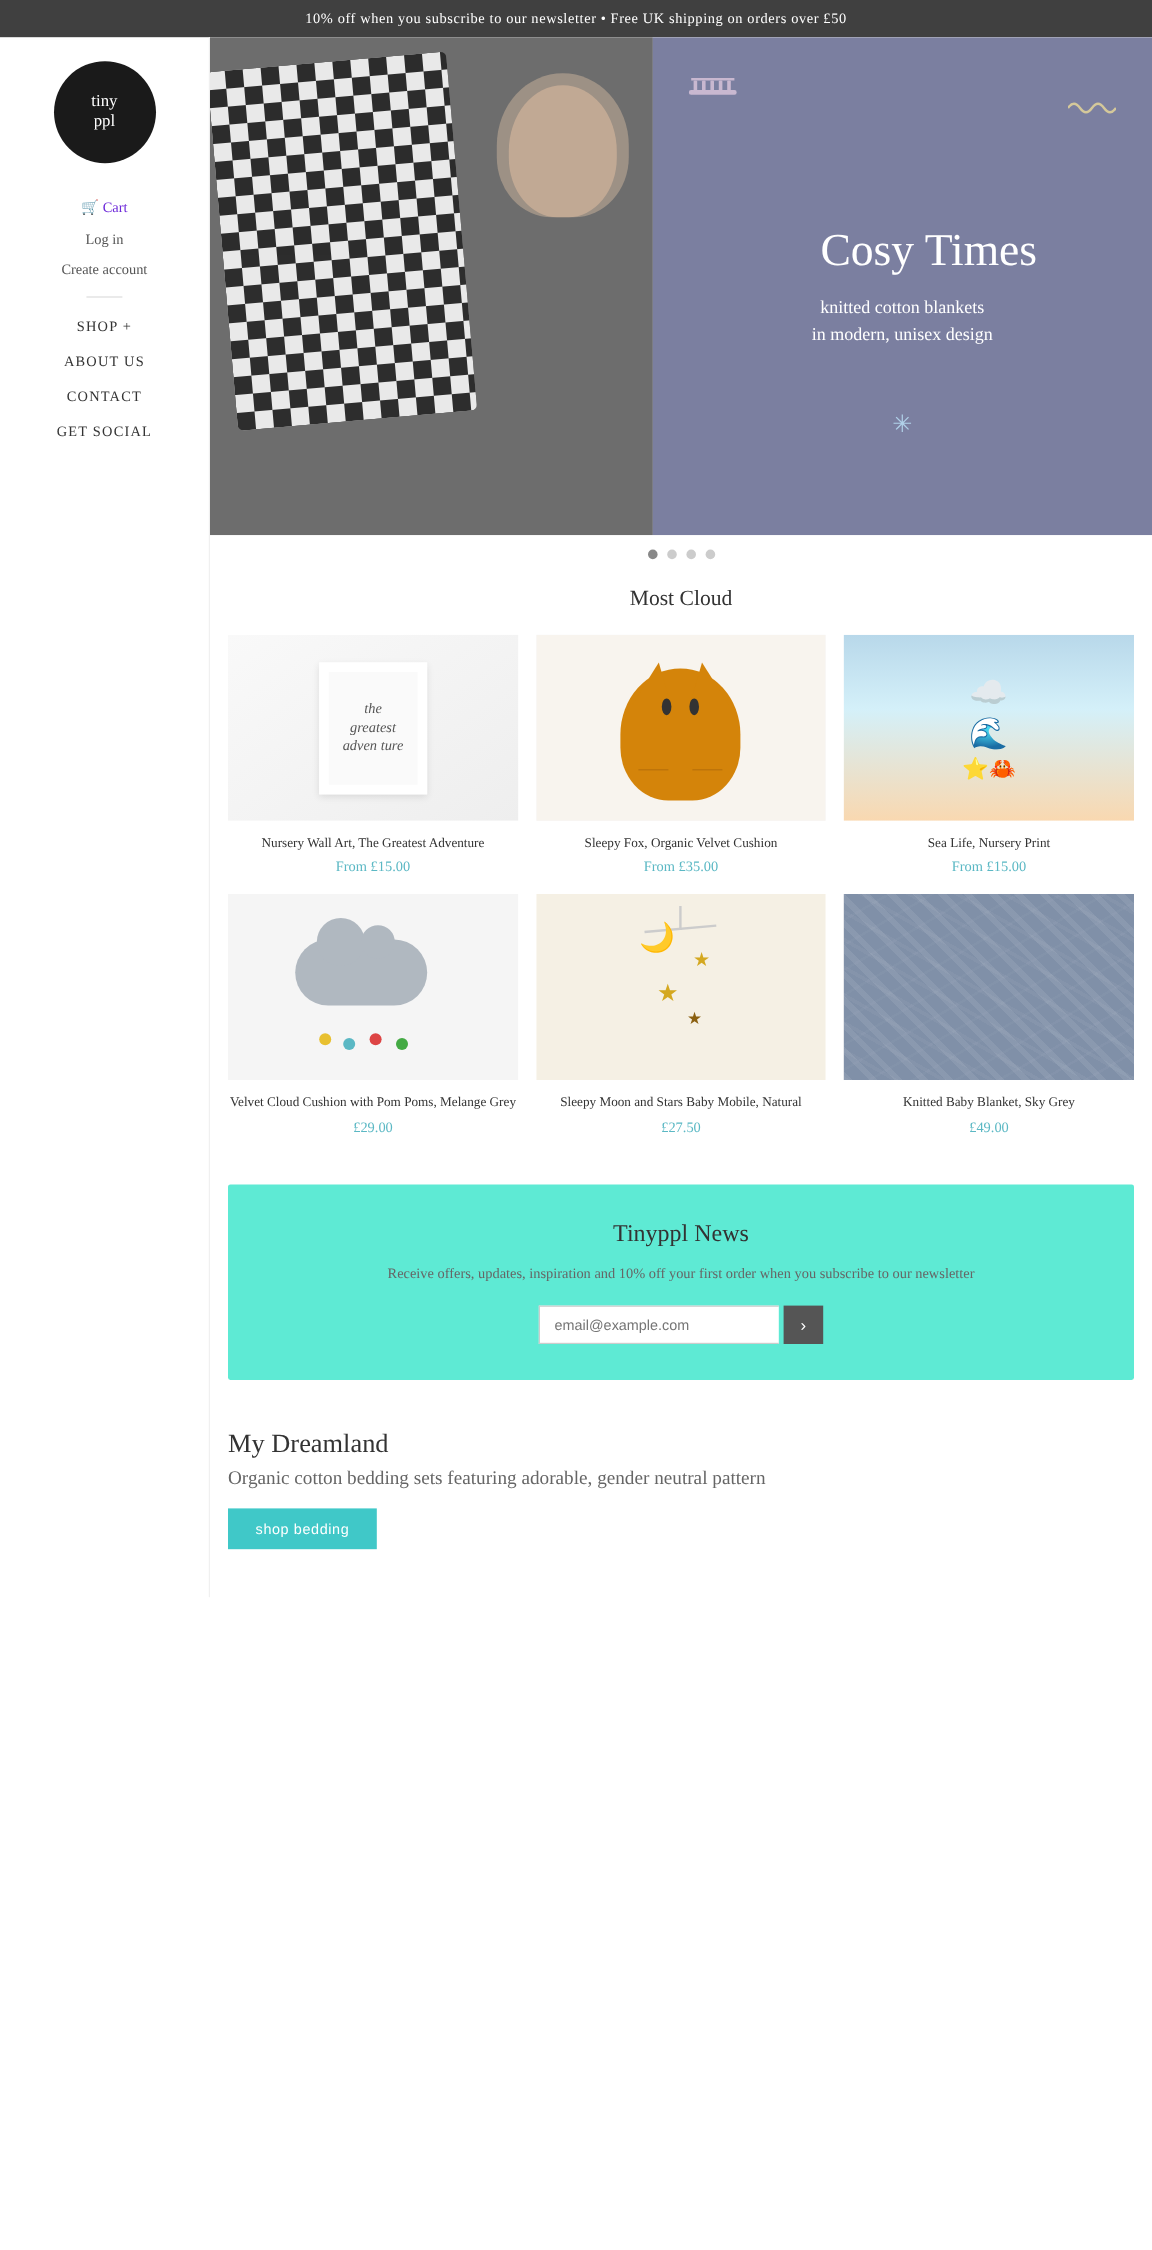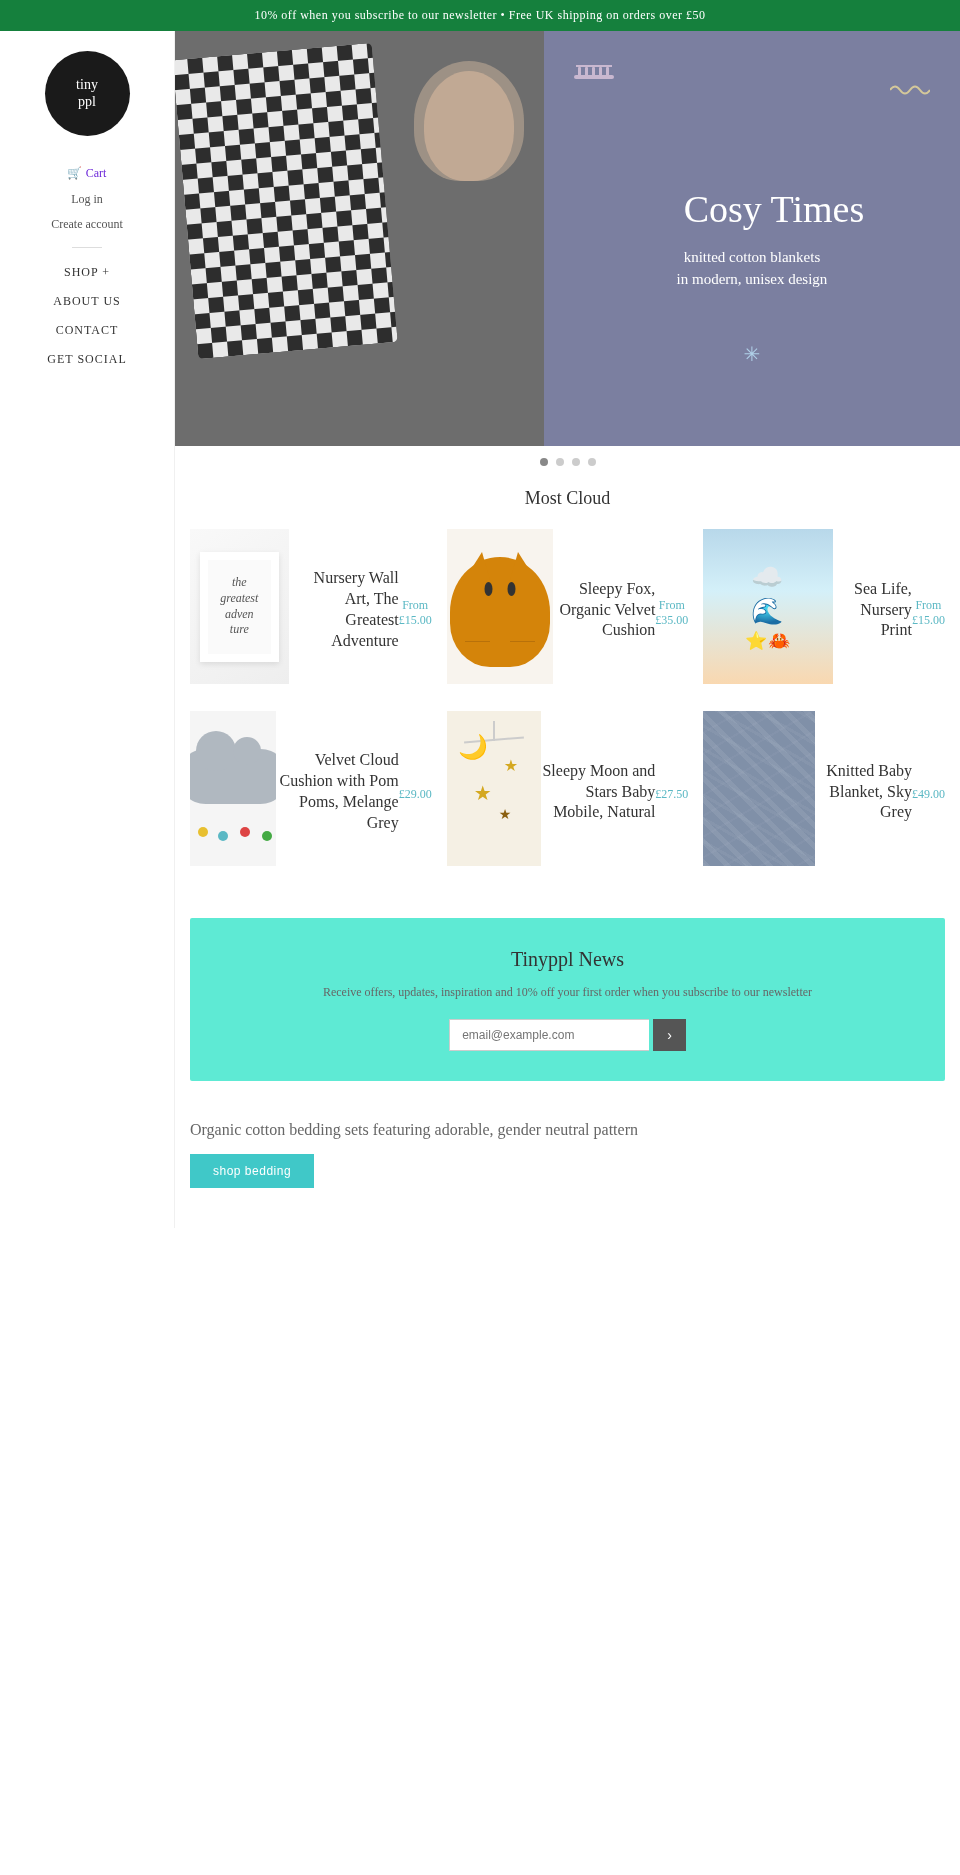--- a/index.html
+++ b/index.html
@@ -1,20 +1,20 @@
 <!DOCTYPE html>
 <html><head>
   <meta charset="utf-8">
   <style>
     * { margin: 0; padding: 0; box-sizing: border-box; }
     body { font-family: 'Georgia', serif; background: #fff; width: 960px; min-height: 1875px; overflow-x: hidden; }
 
     
     .top-banner {
-      background: #15803d;
+      background: #404040;
       color: #fff;
       text-align: center;
       font-size: 12px;
       padding: 8px 0;
       letter-spacing: 0.5px;
     }
 
     
     .layout {
       display: flex;
@@ -236,21 +236,21 @@
     
     .product-grid {
       display: grid;
       grid-template-columns: repeat(3, 1fr);
       gap: 15px;
       padding: 0 15px 30px;
     }
 
     .product-card {
       display: flex;
-      flex-direction: row;
+      flex-direction: column;
       align-items: center;
       cursor: pointer;
     }
 
     .product-img-wrap {
       width: 100%;
       height: 155px;
       overflow: hidden;
       margin-bottom: 12px;
       background: #f5f5f5;
@@ -360,23 +360,23 @@
       width: 100%;
       height: 100%;
       background-image: repeating-linear-gradient(
         45deg,
         rgba(255,255,255,0.08) 0px, rgba(255,255,255,0.08) 5px,
         transparent 5px, transparent 15px
       );
     }
 
     .product-name {
-      font-size: 16px;
+      font-size: 11px;
       color: #333;
-      text-align: right;
+      text-align: left;
       margin-bottom: 5px;
       line-height: 1.3;
     }
 
     .product-price {
       font-size: 12px;
       color: #5bb8c4;
       text-align: center;
     }
 
@@ -672,20 +672,21 @@
       <p class="newsletter-text">Receive offers, updates, inspiration and 10% off your first order when you subscribe to our newsletter</p>
       <div class="newsletter-form">
         <input class="newsletter-input" type="email" placeholder="email@example.com" style="">
         <button class="newsletter-btn">
           <span>›</span>
         </button>
       </div>
     </div>
 
     <div class="dreamland-section">
+      <h2 class="dreamland-title">My Dreamland</h2>
       <p class="dreamland-text">Organic cotton bedding sets featuring adorable, gender neutral pattern</p>
       <button class="shop-btn">
         <span>shop bedding</span>
       </button>
     </div>
 
   </main>
 </div>
 
 </body></html>

